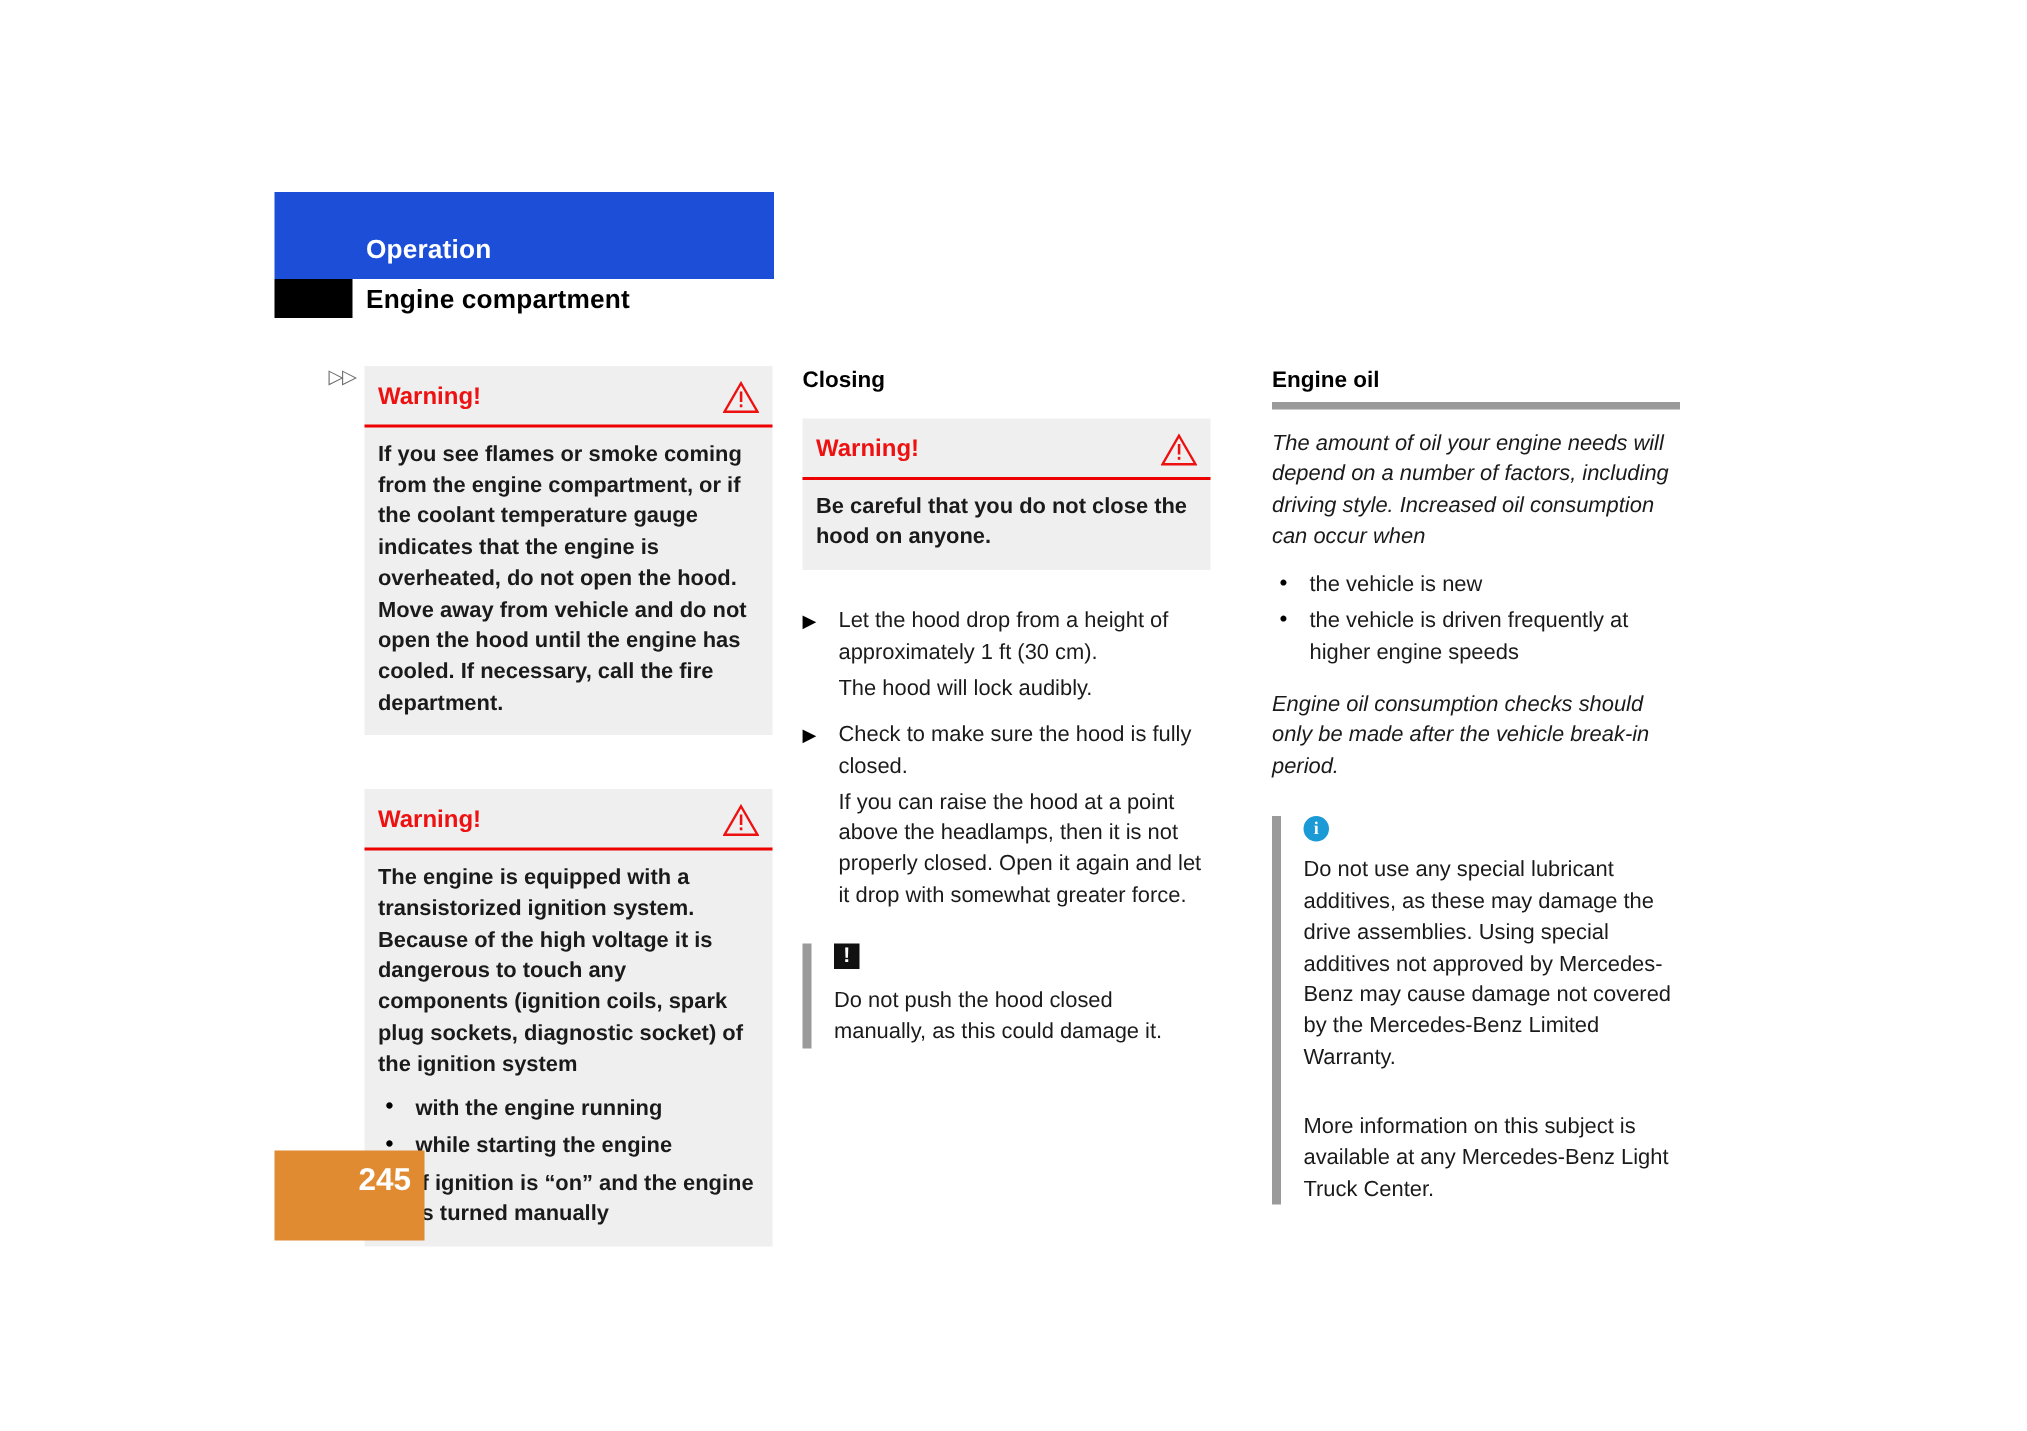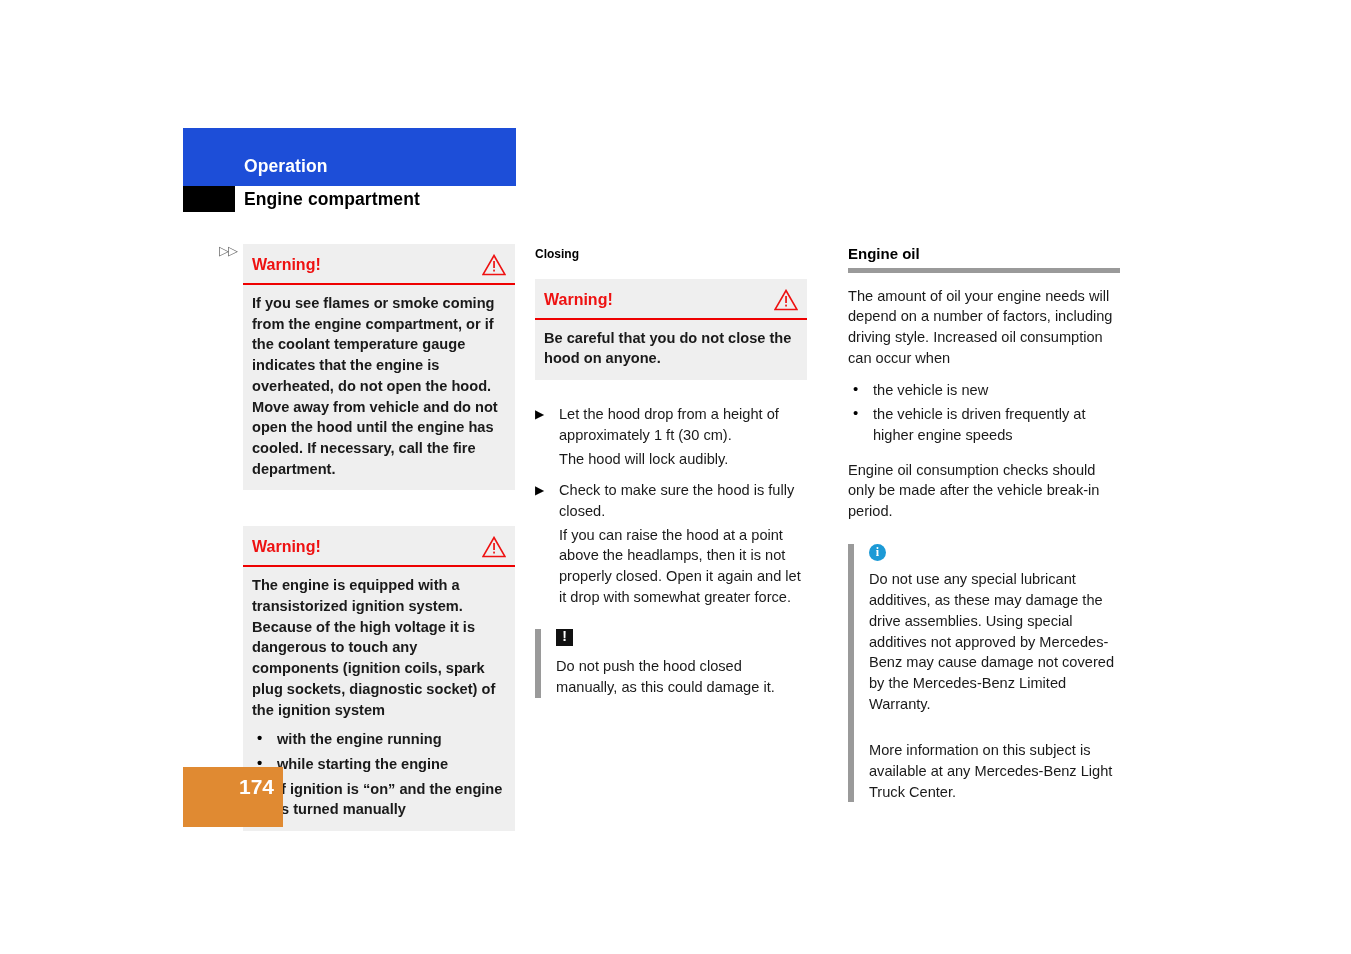--- a/index.html
+++ b/index.html
@@ -126,21 +126,21 @@
     content: "\2022";
     position: absolute;
     left: 5px;
     top: -1px;
     font-size: 15px;
     color: #000;
   }
 
   
   .sec-head {
-    font-size: 12px;
+    font-size: 15px;
     font-weight: bold;
     color: #000;
     margin: 0 0 14px 0;
   }
   .sec-head-ruled {
     font-size: 15px;
     font-weight: bold;
     color: #000;
     margin: 0 0 0 0;
     padding-bottom: 3px;
@@ -223,21 +223,21 @@
     text-align: center;
     color: #ffffff;
     font-size: 12px;
     font-weight: bold;
     line-height: 17px;
     font-family: "Liberation Serif", serif;
   }
   .notebox p { margin: 0; }
   .notebox p + p { margin-top: 26px; }
 
-  .body-p { margin: 0; }
+  .body-p { margin: 0; font-style: italic; }
 
   
   .pagenum-box {
     position: absolute;
     left: 183px;
     top: 767px;
     width: 100px;
     height: 60px;
     background: #e08a32;
   }
@@ -347,14 +347,14 @@
 
   <div class="notebox">
     <div class="note-icon-info"><span>i</span></div>
     <p>Do not use any special lubricant additives, as these may damage the drive assemblies. Using special additives not approved by Mercedes-Benz may cause damage not covered by the Mercedes-Benz Limited Warranty.</p>
     <p>More information on this subject is available at any Mercedes-Benz Light Truck Center.</p>
   </div>
 
 </div>
 
 <div class="pagenum-box">
-  <div class="pagenum-text">174</div>
+  <div class="pagenum-text">245</div>
 </div>
 
 </body></html>

